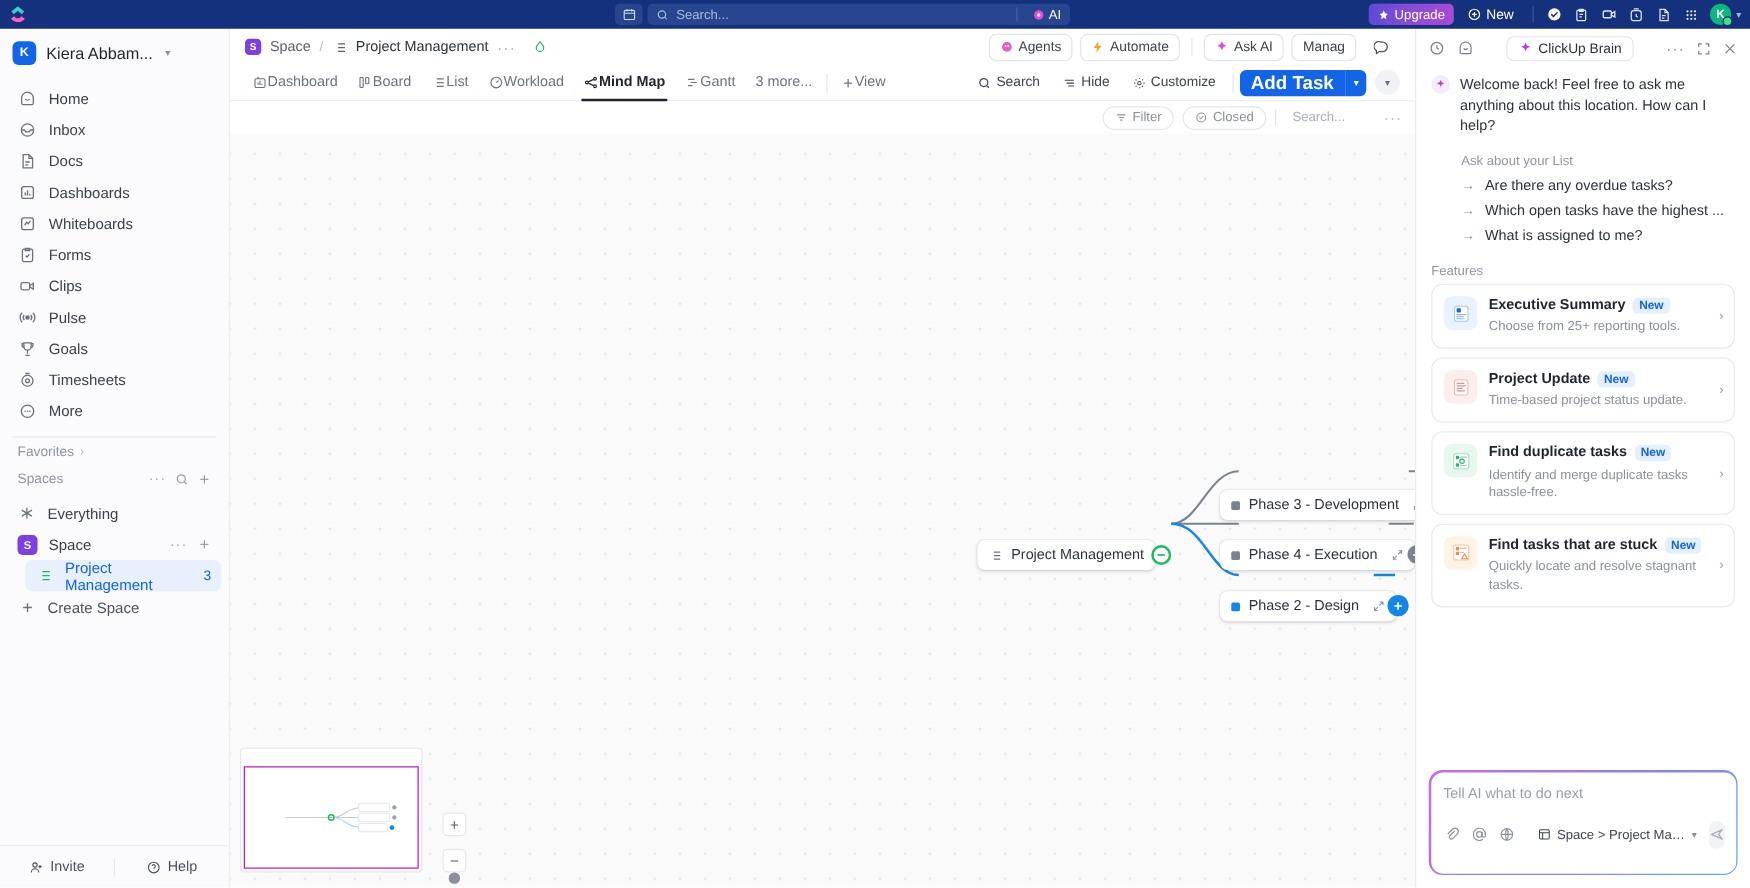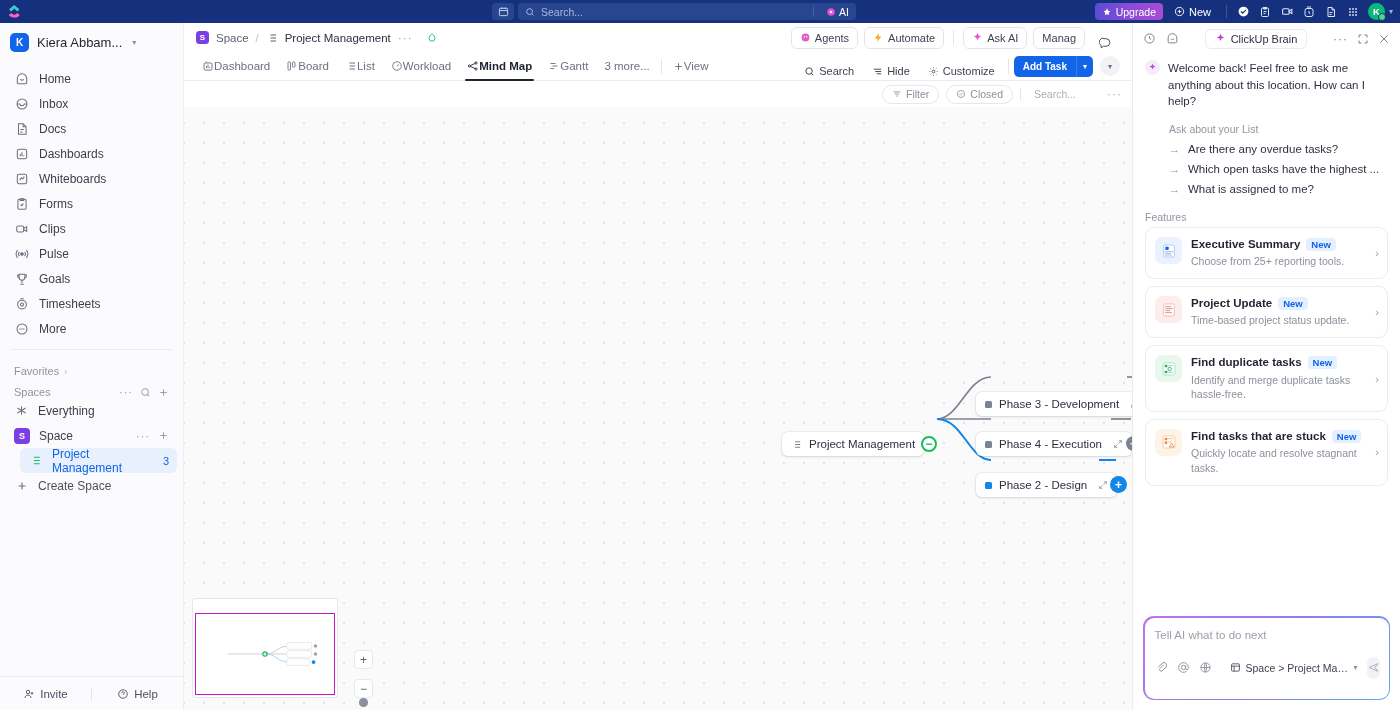--- a/index.html
+++ b/index.html
@@ -66,21 +66,21 @@
   .nav-list { padding: 4px 6px 0 6px; }
   .nav-item {
     height: 25px; display:flex; align-items:center; gap:10px; padding: 0 8px;
     border-radius:6px; color:#3a3f4c; font-size:12px; cursor:pointer;
   }
   .nav-ic { width:15px; height:15px; display:flex; align-items:center; justify-content:center; color:#6b7280; flex:0 0 15px;}
 
   .side-div { height:1px; background:#ececf0; margin: 8px 10px 6px 10px; }
 
   .section-row {
-    height: 21px; display:flex; align-items:flex-end; padding: 0 14px;
+    height: 21px; display:flex; align-items:flex-start; padding: 0 14px;
     font-size: 11px; color:#8f949f;
   }
   .section-row .actions { margin-left:auto; display:flex; align-items:center; gap:7px; color:#9aa0ab; }
 
   .sp-item {
     height: 25px; display:flex; align-items:center; gap:9px; margin: 0 6px;
     padding: 0 8px; border-radius:6px; font-size:12px; color:#3a3f4c; cursor:pointer;
   }
   .sp-item.active { background:#e8f0fe; color:#1264e8; }
   .sp-item.active .sp-ic { color:#1264e8; }
@@ -106,39 +106,39 @@
     font-weight:700;display:flex;align-items:center;justify-content:center;}
   .crumb-txt { font-size:11.5px; color:#5a606d; }
   .crumb-txt.strong { color:#2b3140; }
   .crumb-slash { color:#bcc0c9; font-size:11px; }
   .crumb-dots { color:#9aa0ab; font-size:12px; letter-spacing:1px;}
   .crumb-right { margin-left:auto; display:flex; align-items:center; gap:6px; }
   .pill-btn {
     height:22px; border:1px solid #e4e5ea; border-radius:6px; padding: 0 8px;
     display:flex; align-items:center; gap:4px; font-size:11px; color:#3d4350; background:#fff; cursor:pointer;
   }
-  .pill-plain { height:22px; padding:0 8px; display:flex; align-items:flex-end; font-size:11px; color:#3d4350; cursor:pointer;}
+  .pill-plain { height:22px; padding:0 8px; display:flex; align-items:center; font-size:11px; color:#3d4350; cursor:pointer;}
   .v-sep { width:1px; height:15px; background:#e6e7eb; margin: 0 3px; }
 
   .tabbar {
     height: 29px; display:flex; align-items:center; padding: 0 10px;
     border-bottom: 1px solid #ececf0;
   }
   .tab {
     height:29px; display:flex; align-items:center; gap:0; padding: 0 8px;
     font-size:11.5px; color:#6b7280; cursor:pointer; position:relative;
   }
   .tab.active { color:#1f2430; font-weight:600; }
   .tab.active::after {
     content:''; position:absolute; left:6px; right:6px; bottom:0; height:2px; background:#1f2430; border-radius:2px;
   }
   .tab-ic { display:flex; align-items:center; }
   .tabbar-right { margin-left:auto; display:flex; align-items:center; gap:2px; padding-right: 2px; }
   .addtask-btn {
-    height:21px; background:#1264e8; color:#fff; font-size:10px; font-weight:600;
+    height:21px; background:#1264e8; color:#fff; font-size:15px; font-weight:600;
     border-radius:5px 0 0 5px; padding: 0 9px; display:flex; align-items:center; cursor:pointer;
   }
   .addtask-caret {
     height:21px; width:17px; background:#1264e8; color:#fff; border-radius:0 5px 5px 0;
     display:flex; align-items:center; justify-content:center; border-left:1px solid #3a7cef; cursor:pointer; font-size:8px;
   }
   .round-caret {
     width:20px;height:20px;border-radius:50%;background:#f1f2f5;color:#6b7280;
     display:flex;align-items:center;justify-content:center;font-size:8px;margin-left:5px;cursor:pointer;
   }

